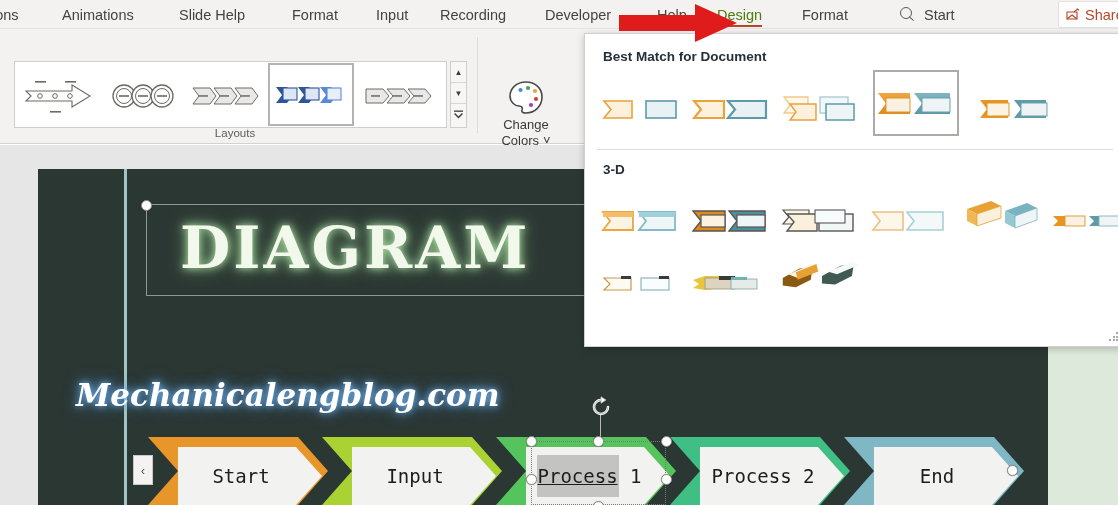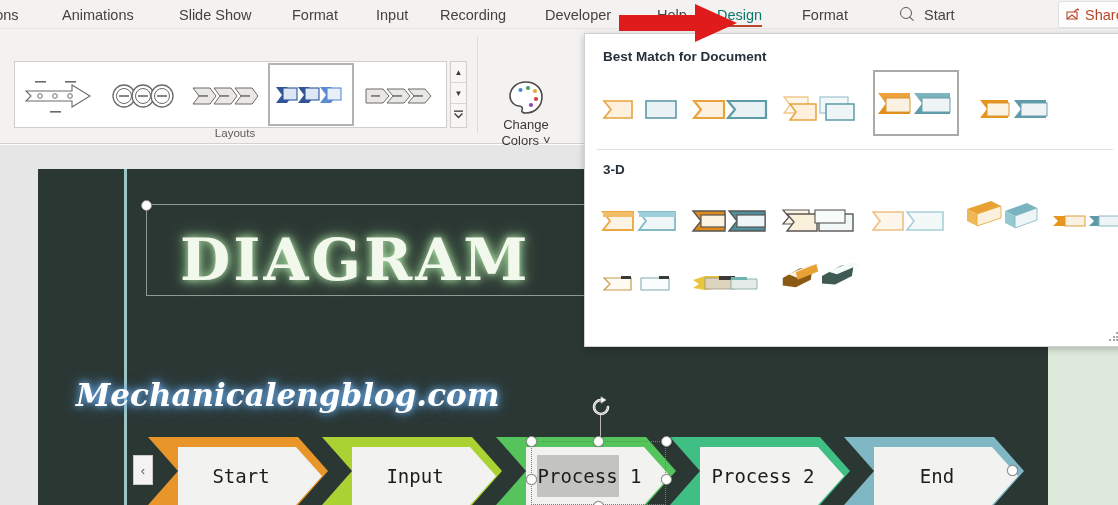--- a/index.html
+++ b/index.html
@@ -17,21 +17,21 @@
     background: #f3f2f1;
     border-bottom: 1px solid #e6e4e2;
   }
   .tab {
     position: absolute; top: 0; height: 29px;
     display: flex; align-items: center;
     font-size: 14.5px; color: #444341;
     white-space: nowrap;
     padding: 0 2px;
   }
-  .tab.active { color: #0f766e; font-weight: 400; }
+  .tab.active { color: #4d7c0f; font-weight: 400; }
   .tab.active .tab-underline {
     position: absolute; left: 2px; right: 2px; bottom: 2px; height: 2px;
     background: #b7472a;
   }
   .searchbox {
     position: absolute; top: 0; left: 900px; height: 29px;
     display: flex; align-items: center; gap: 9px;
     font-size: 14.5px; color: #444341;
   }
   .mag {
@@ -227,21 +227,21 @@
 <div id="app">
 
   <div class="tabbar">
     <div class="tab" style="left:-10px">
         <span>ions</span>
       </div>
     <div class="tab" style="left:60px">
         <span>Animations</span>
       </div>
     <div class="tab" style="left:177px">
-        <span>Slide Show</span>
+        <span>Slide Help</span>
       </div>
     <div class="tab" style="left:290px">
         <span>Format</span>
       </div>
     <div class="tab" style="left:374px">
         <span>Input</span>
       </div>
     <div class="tab" style="left:438px">
         <span>Recording</span>
       </div>
@@ -382,21 +382,21 @@
     </div>
   </div>
 
   <div class="canvas">
     <div class="slide">
       <div class="slide-stripe"></div>
 
       <div class="ph-title">
         <div class="ph-title-border"></div>
       </div>
-      <div class="title-text" style="left:142px;top:45px;margin-top:12px;">DIAGRAM</div>
+      <div class="title-text" style="left:142px;top:45px;">DIAGRAM</div>
 
       <div class="watermark" style="left:38px;top:208px;">Mechanicalengblog.com</div>
     </div>
 
     <div class="slide-right-pane" style="top:0;height:360px;"></div>
 
     <div class="handle" style="left:141px;top:55px;"></div>
   </div>
 
   <div class="chev" style="left:148px;width:180px">
@@ -411,21 +411,21 @@
       <path d="M0 0 L150 0 L180 34 L150 68 L0 68 L30 34 Z" fill="#aad233"></path>
     </svg>
     <div class="chev-text">Input</div>
   </div>
 
   <div class="chev" style="left:496px;width:180px">
     <svg class="chev-back" viewBox="0 0 180 68" preserveAspectRatio="none">
       <path d="M0 0 L150 0 L180 34 L150 68 L0 68 L30 34 Z" fill="#56c45c"></path>
     </svg>
     <div class="chev-text" style="background:#f2f2f0;">
-      <span style="background:#c3c3c1;padding:10px 1px;">Process</span>&nbsp;1
+      <span style="background:#c3c3c1;padding:10px 1px;text-decoration:underline;">Process</span>&nbsp;1
     </div>
   </div>
 
   <div class="chev" style="left:670px;width:180px">
     <svg class="chev-back" viewBox="0 0 180 68" preserveAspectRatio="none">
       <path d="M0 0 L150 0 L180 34 L150 68 L0 68 L30 34 Z" fill="#3fbf84"></path>
     </svg>
     <div class="chev-text">Process 2</div>
   </div>
 

